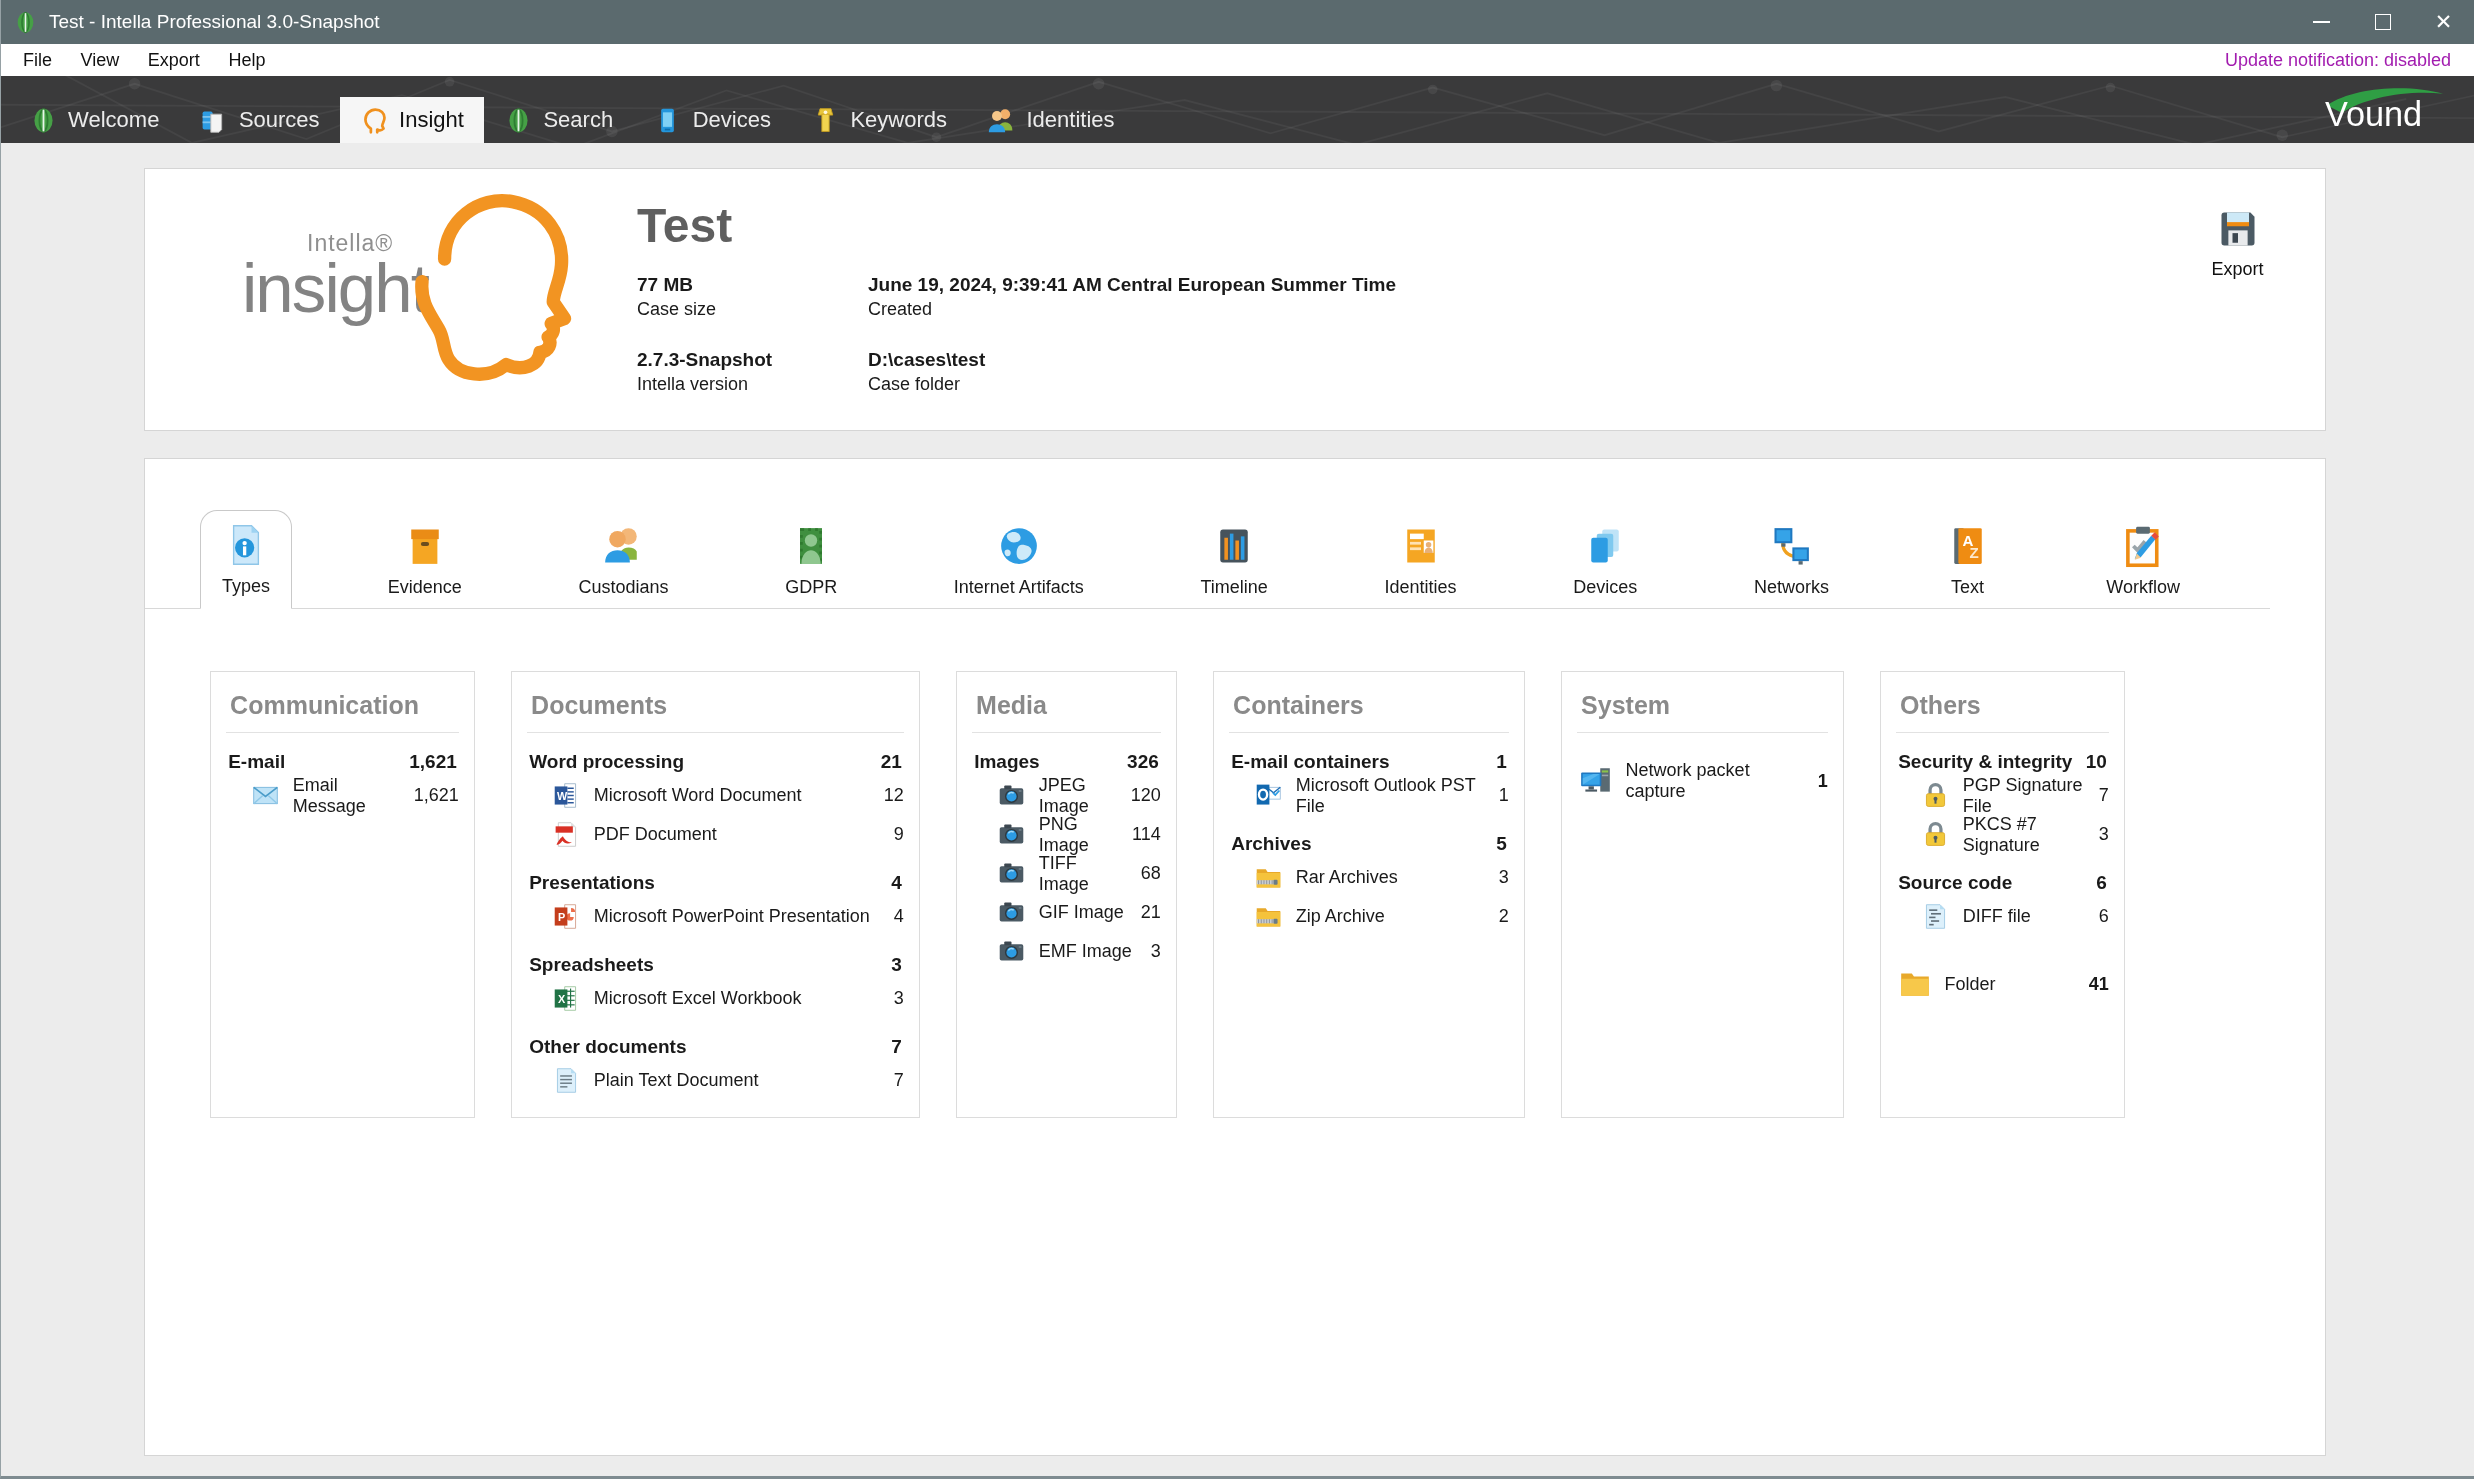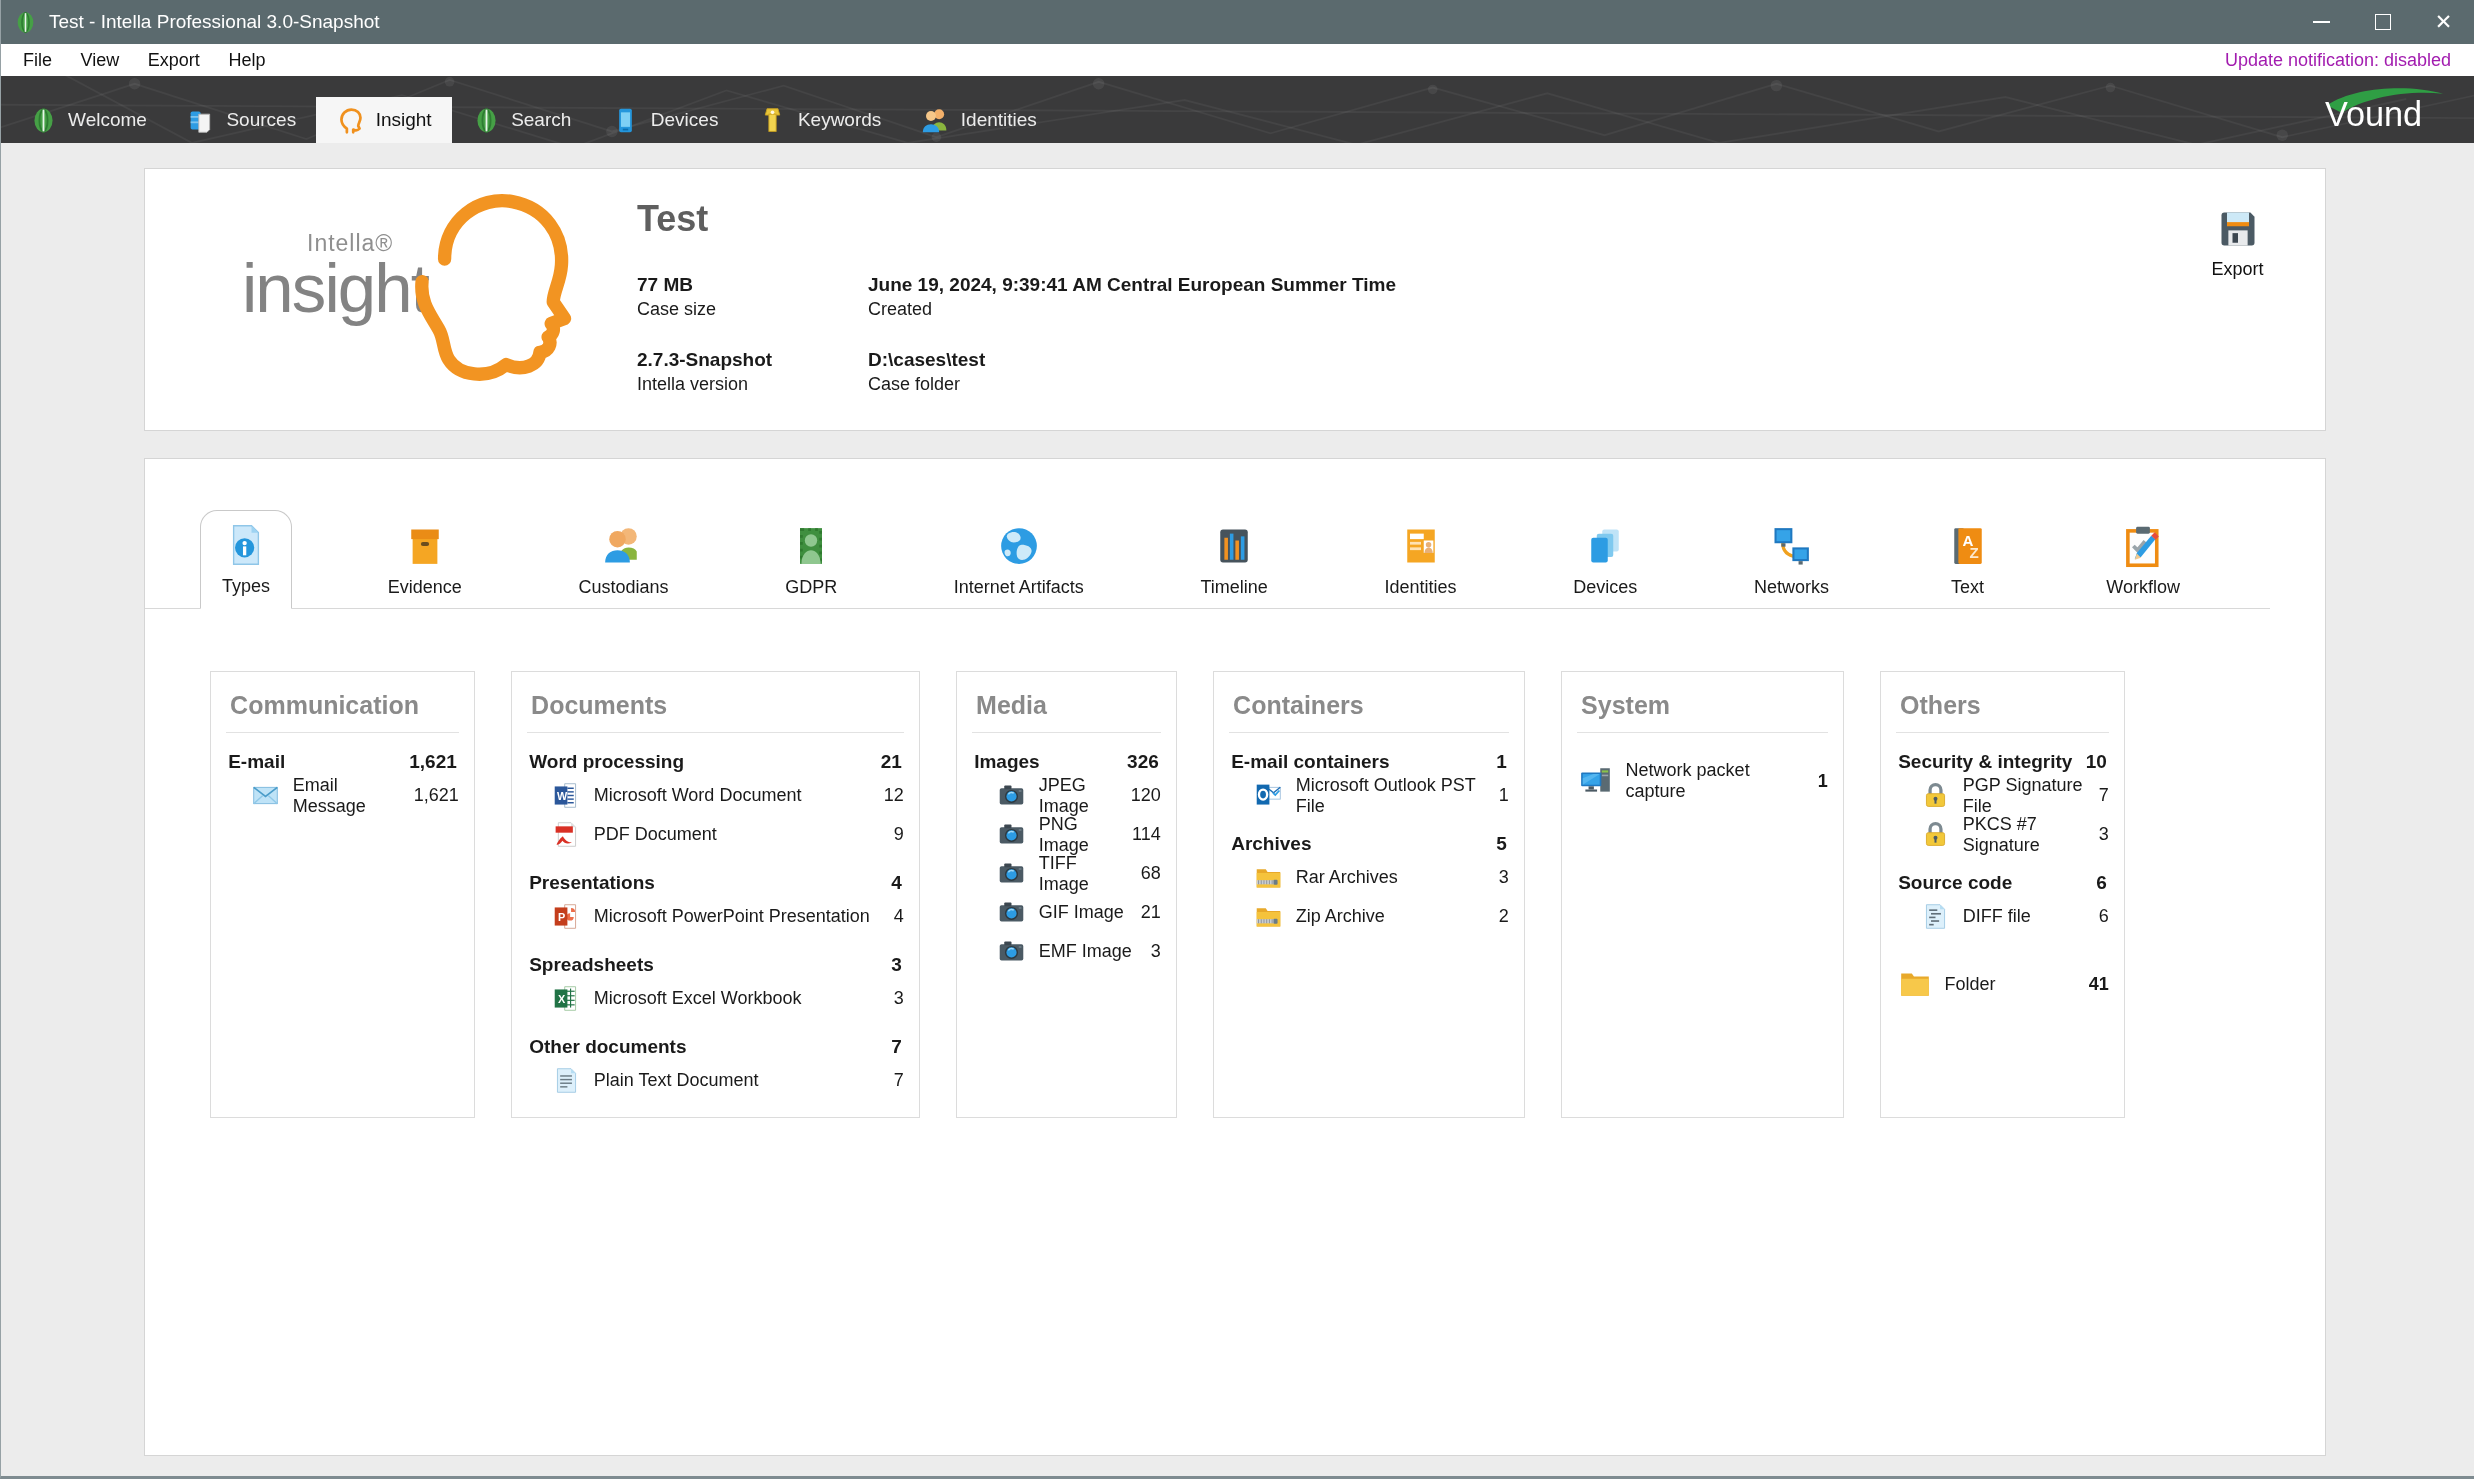--- a/index.html
+++ b/index.html
@@ -16,36 +16,36 @@
   .win-btn .bar { width:17px; height:1.9px; background:#fff; display:block; }
 
   
   .menubar { height:32px; background:#fff; display:flex; align-items:center; padding:0 7.6px; font-size:18px; color:#111; }
   .menu-item { padding:0 14.3px; height:100%; display:flex; align-items:center; }
   .update-link { margin-left:auto; color:#a21caf; padding-right:15.3px; font-size:18px; }
 
   
   .tabbar { height:67px; background:#3a3a3b; position:relative; display:flex; align-items:flex-end; padding-left:7.6px; }
   .tabbar .pattern { position:absolute; inset:0; pointer-events:none; }
-  .tab { position:relative; z-index:1; height:46px; display:flex; align-items:center; gap:10.5px; padding:0 20px; font-size:19px; color:#ececec;text-align:right; }
+  .tab { position:relative; z-index:1; height:46px; display:flex; align-items:center; gap:10.5px; padding:0 20px; font-size:22px; color:#ececec;text-align:right; }
   .tab.active { background:#f6f6f6; color:#111; }
   .vound { position:absolute; right:29px; bottom:9.5px; z-index:1; width:122px; height:46px; }
 
   
   .content { position:absolute; top:143px; left:0; right:0; bottom:0; background:#ececec; }
   .card { position:absolute; left:143px; width:2182px; background:#fff; border:1px solid #d5d5d5; }
   .header-card { top:25px; height:263px; }
   .main-card { top:315px; height:998px; }
 
   
   .logo { position:absolute; left:95px; top:21px; width:344px; height:220px; }
   .logo-top { position:absolute; left:67px; top:40px; font-size:23px; color:#8f8f8f; letter-spacing:1px; }
   .logo-main { position:absolute; left:1.9px; top:59px; font-size:69px; color:#838383; letter-spacing:-1.9px; }
   .logo-head { position:absolute; left:139px; top:-11.5px; z-index:2; }
-  .case-title { position:absolute; left:492px; top:29px; font-size:36px; font-weight:bold; color:#5f5f5f; }
+  .case-title { position:absolute; left:492px; top:29px; font-size:48px; font-weight:bold; color:#5f5f5f; }
   .case-fields { position:absolute; left:492px; top:105px; display:grid; grid-template-columns:231px auto; row-gap:29px; }
   .field .value { font-size:19px; font-weight:bold; color:#1a1a1a; }
   .field .label { font-size:18px; color:#1a1a1a; margin-top:2.9px; }
   .export-btn { position:absolute; right:40px; top:38px; width:95px; text-align:center; cursor:default; }
   .export-btn .lbl { font-size:18px; color:#111; margin-top:3.8px; }
 
   
   .insight-nav { display:flex; justify-content:space-between; align-items:flex-end; padding:48px 69px 0 55px; margin-right:55px; border-bottom:1px solid #d8d8d8; height:150px; }
   .nav-cell { display:flex; flex-direction:column; align-items:center; gap:8.6px; padding:12.4px 21px 11.5px; margin-bottom:-1px; font-size:18px; color:#1a1a1a; }
   .nav-cell.active { background:#fff; border:1px solid #c9c9c9; border-bottom:1px solid #fff; border-radius:17px 17px 0 0; }

